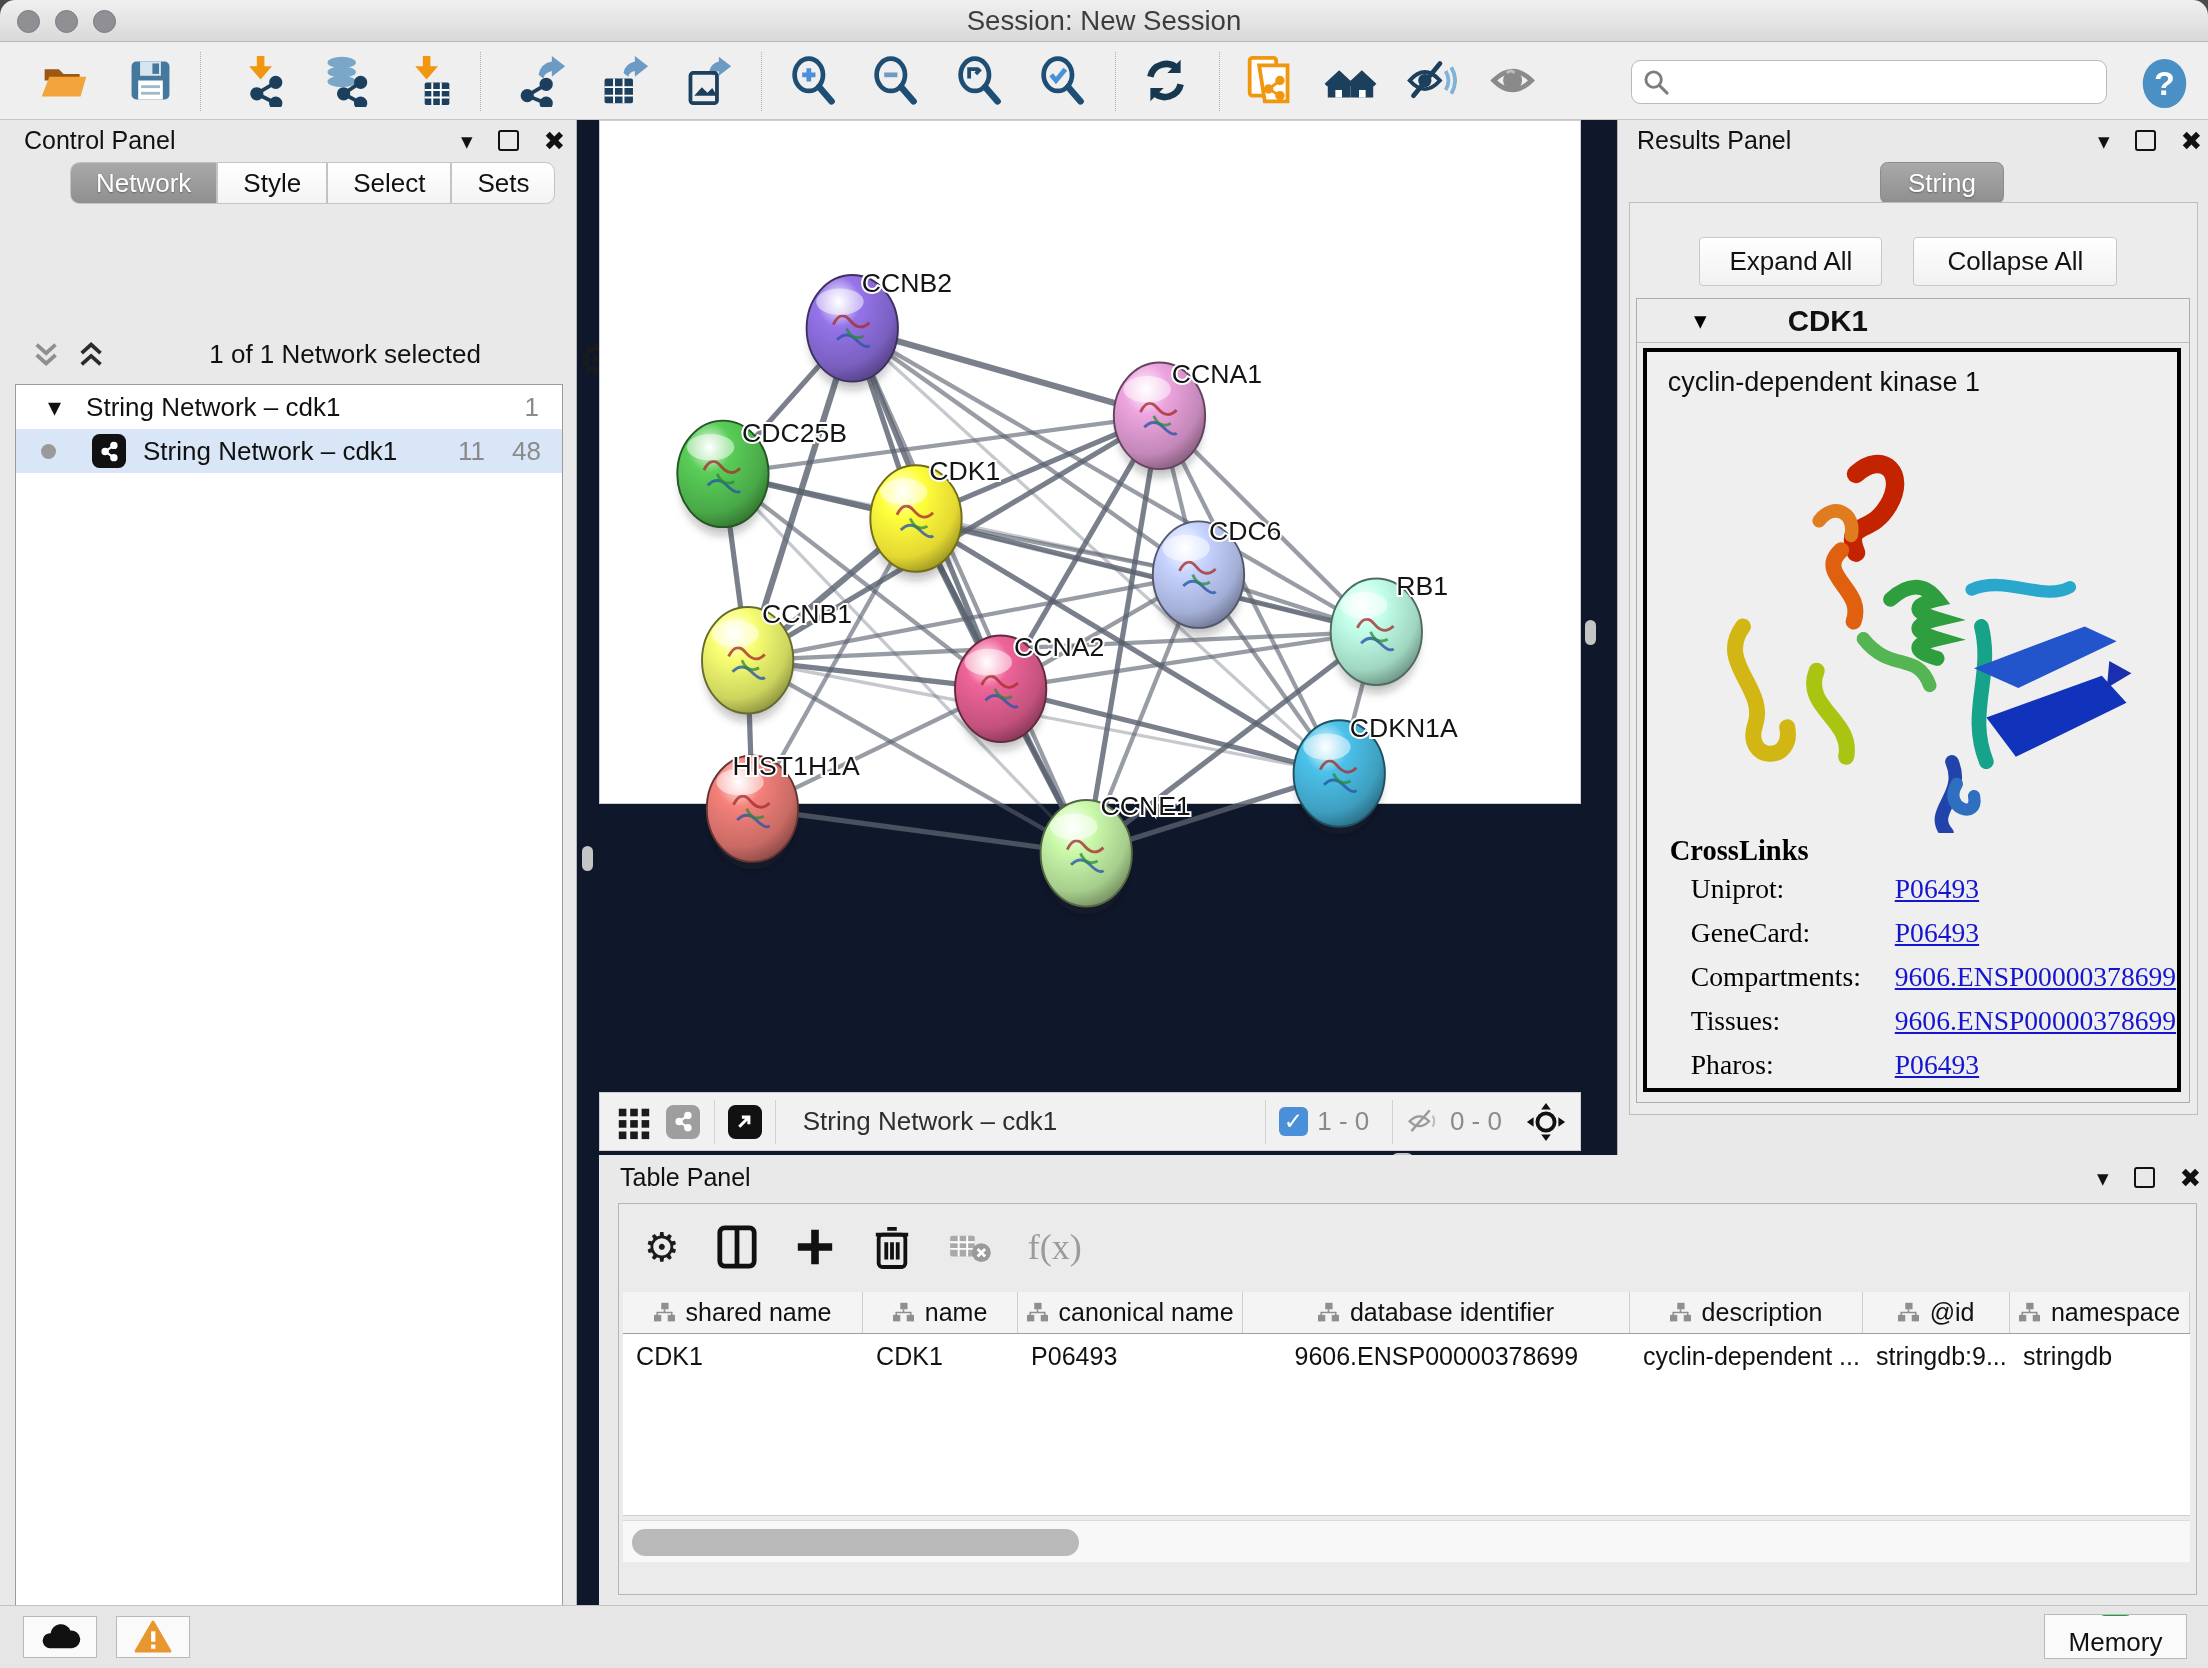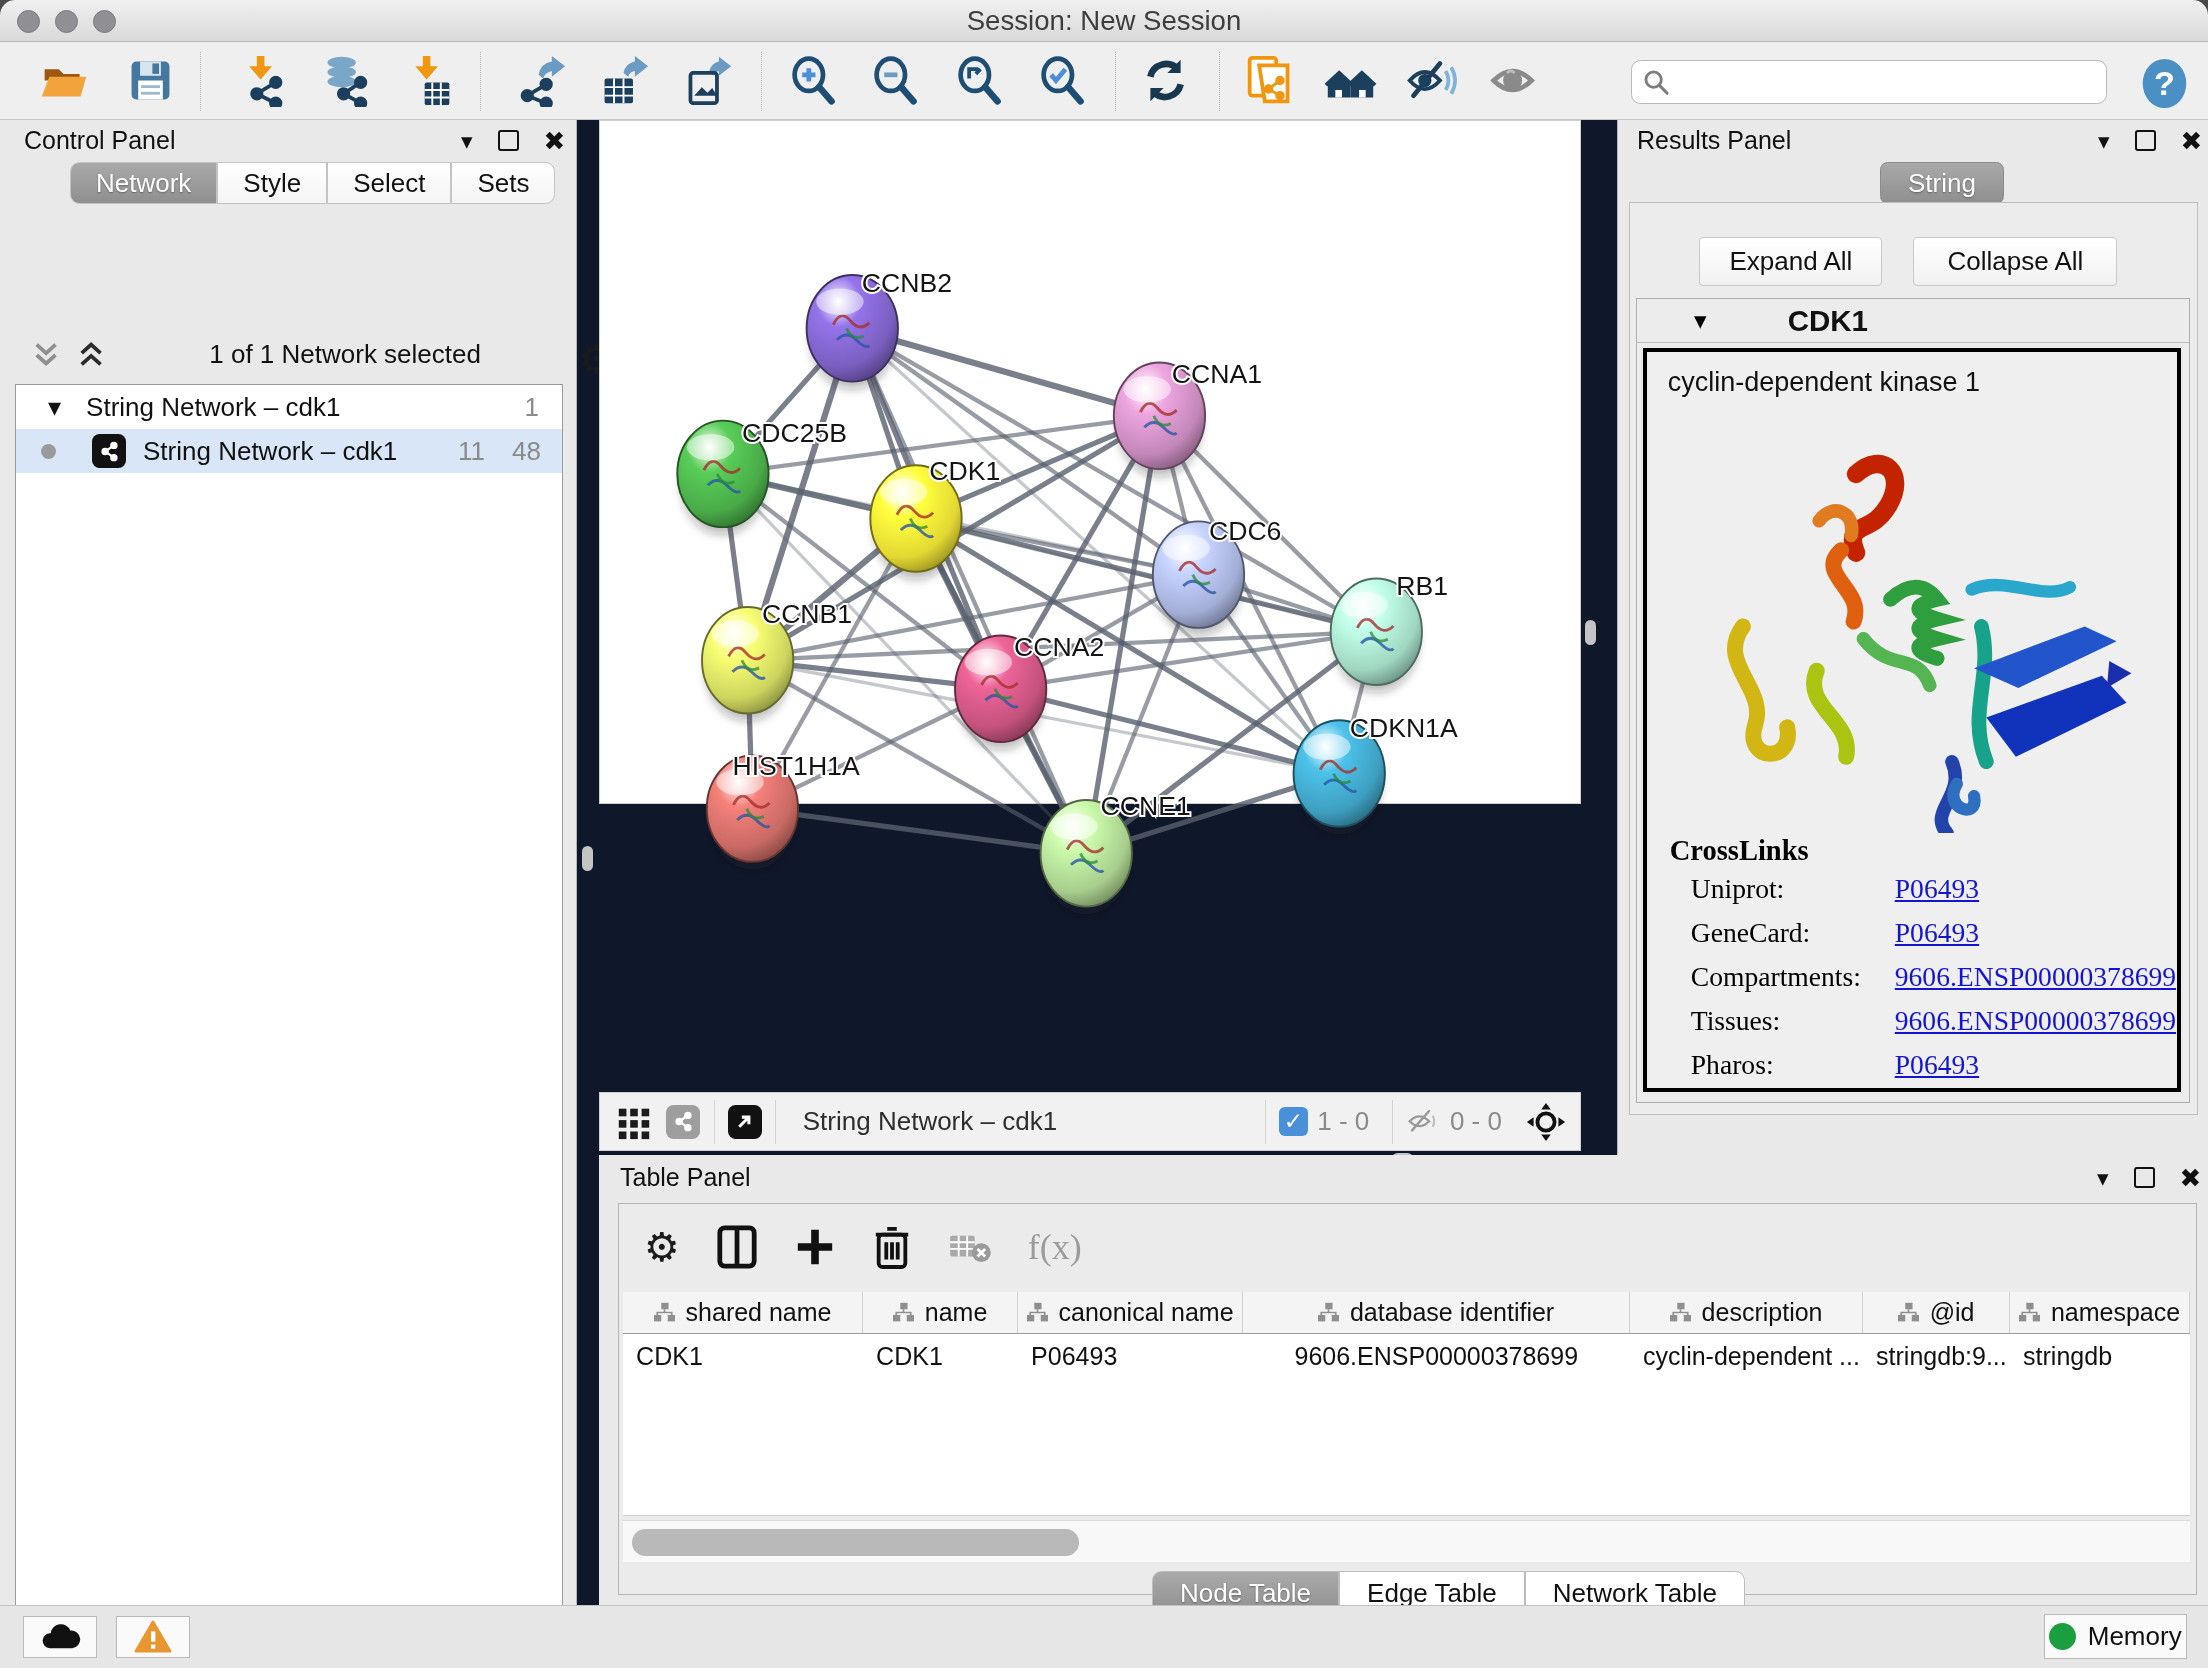--- a/index.html
+++ b/index.html
@@ -82,21 +82,21 @@
   #tp-thumb{position:absolute;left:9.5px;top:7.6px;width:447px;height:27px;background:#b9b9b9;border-radius:13.3px;}
   #tp-tabs{position:absolute;left:533px;top:367px;display:flex;}
   .btab{height:44px;border:1px solid #bdbdbd;background:#fff;color:#111;font-size:26px;display:flex;align-items:center;justify-content:center;padding:0 27px;}
   .btab.sel{background:linear-gradient(#aaaaaa,#8f8f8f);color:#fff;text-shadow:0 1px 1.9px rgba(0,0,0,.35);}
   .btab:first-child{border-radius:9.5px 0 0 9.5px;}
   .btab:last-child{border-radius:0 9.5px 9.5px 0;}
 
   
   #statusbar{position:absolute;left:0;top:1605px;width:2208px;height:63px;background:#e6e6e6;border-top:1.9px solid #c2c2c2;}
   .sb-btn{position:absolute;top:9.5px;width:74px;height:42px;background:#fafafa;border:1.9px solid #b9b9b9;display:flex;align-items:center;justify-content:center;}
-  #memory-btn{position:absolute;right:21px;top:7.6px;width:143px;height:45px;background:#fafafa;border:1.9px solid #b9b9b9;display:flex;align-items:center;justify-content:center;gap:11.4px;font-size:26px;color:#111;}
+  #memory-btn{position:absolute;right:21px;top:7.6px;width:143px;height:45px;background:#fafafa;border:1.9px solid #b9b9b9;display:flex;align-items:center;justify-content:flex-end;gap:11.4px;font-size:26px;color:#111;flex-direction:column;}
   #memory-btn .gdot{width:27px;height:27px;border-radius:50%;background:#1b9e3f;}
 
   .gear-glyph{font-family:"DejaVu Sans",sans-serif;font-size:40px;color:#1b1b1b;line-height:1;}
   .fx{font-family:"Liberation Serif","DejaVu Serif",serif;font-size:36px;color:#9b9b9b;}
 </style>
 </head>
 <body>
 
 <div id="win">
 
@@ -749,25 +749,20 @@
           <div class="td">P06493</div>
           <div class="td center">9606.ENSP00000378699</div>
           <div class="td">cyclin-dependent ...</div>
           <div class="td">stringdb:9...</div>
           <div class="td">stringdb</div>
         </div>
       </div>
       <div id="tp-scroll">
           <div id="tp-thumb"></div>
         </div>
-      <div id="tp-tabs">
-        <div class="btab sel">Node Table</div>
-        <div class="btab">Edge Table</div>
-        <div class="btab">Network Table</div>
-      </div>
     </div>
   </div>
 
   <div id="statusbar">
     <div class="sb-btn" style="left:23px">
       <svg width="42" height="30" viewBox="0 0 44 32">
           <path d="M11 28 a8 8 0 0 1 1-16 a11 11 0 0 1 21-3 a8 8 0 0 1 2 19z" fill="#111"></path>
         </svg>
     </div>
     <div class="sb-btn" style="left:116px">

